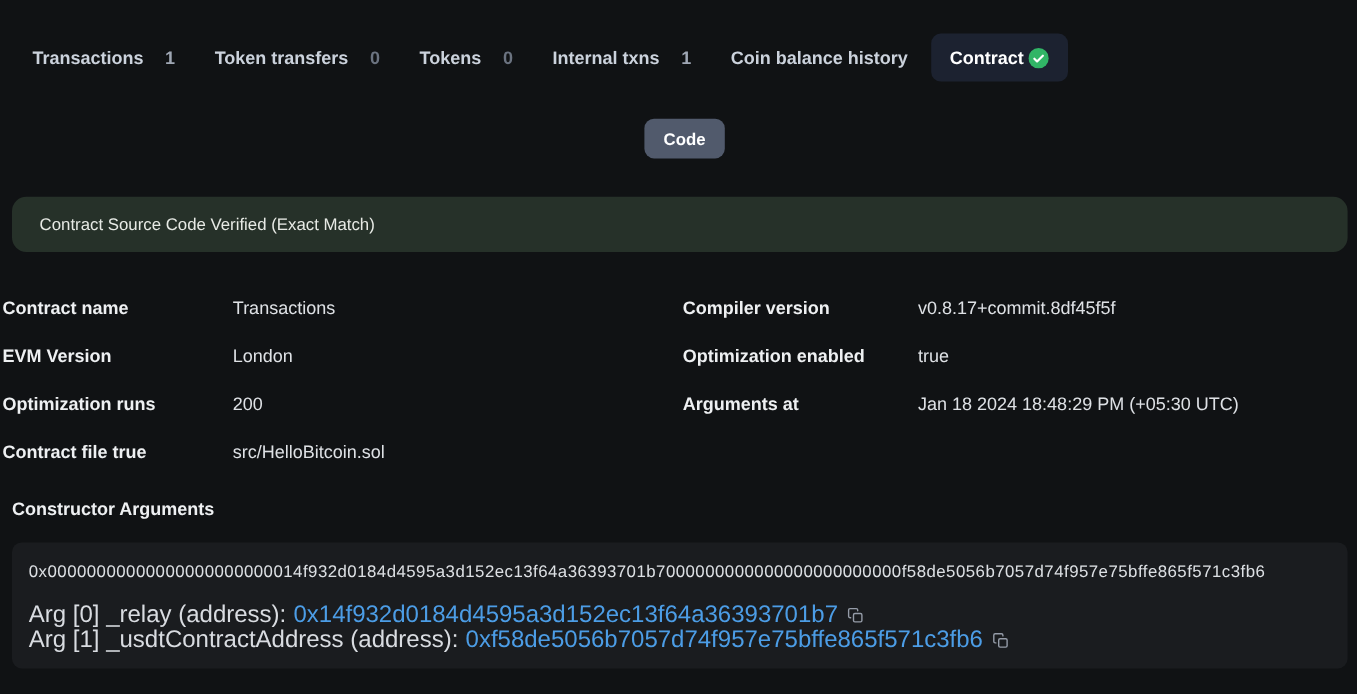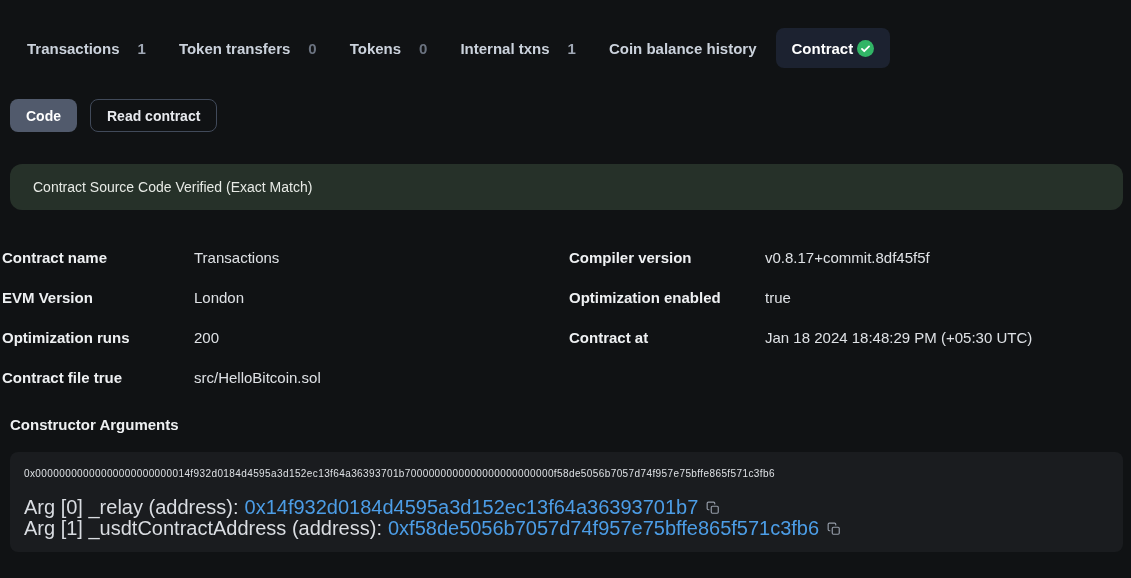--- a/index.html
+++ b/index.html
@@ -41,20 +41,21 @@
     font-weight: 700;
     gap: 4px;
   }
   
   .btn-row {
     display: flex;
     align-items: center;
     gap: 13px;
     padding-left: 10px;
     margin-top: 31px;
+    flex-direction: column;
   }
   .btn {
     height: 33px;
     border-radius: 8px;
     font-family: inherit;
     font-size: 14px;
     font-weight: 600;
     padding: 0 16px;
     cursor: pointer;
     white-space: nowrap;
@@ -100,21 +101,21 @@
     font-weight: 700;
     color: #eef0f2;
   }
   .args-box {
     margin: 19px 8px 0 10px;
     background: #1a1c1f;
     border-radius: 8px;
     padding: 16px 14px 13px 14px;
   }
   .raw-args {
-    font-size: 10px;
+    font-size: 14px;
     letter-spacing: 0.4px;
     color: #dde0e4;
     white-space: nowrap;
   }
   .args-list { margin-top: 18px; }
   .arg-line {
     display: flex;
     align-items: center;
     gap: 6px;
     font-size: 20px;
@@ -163,41 +164,40 @@
       <svg width="17" height="17" viewBox="0 0 24 24">
         <circle cx="12" cy="12" r="12" fill="#31b566"></circle>
         <path d="M7 12.6l3.2 3.2L17 9.1" stroke="#ffffff" stroke-width="2.6" fill="none" stroke-linecap="round" stroke-linejoin="round"></path>
       </svg>
     </span>
   </div>
 </nav>
 
 <div class="btn-row">
   <button class="btn solid">Code</button>
-  <button class="btn outline">Read contract</button>
 </div>
 
 <div class="banner">
   <span>Contract Source Code Verified (Exact Match)</span>
 </div>
 
 <div class="info-grid">
   <div class="label">Contract name</div>
   <div class="value">Transactions</div>
   <div class="label">Compiler version</div>
   <div class="value">v0.8.17+commit.8df45f5f</div>
 
   <div class="label">EVM Version</div>
   <div class="value">London</div>
   <div class="label">Optimization enabled</div>
   <div class="value">true</div>
 
   <div class="label">Optimization runs</div>
   <div class="value">200</div>
-  <div class="label">Contract at</div>
+  <div class="label">Arguments at</div>
   <div class="value">Jan 18 2024 18:48:29 PM (+05:30 UTC)</div>
 
   <div class="label">Contract file true</div>
   <div class="value">src/HelloBitcoin.sol</div>
   <div></div>
   <div></div>
 </div>
 
 <h3 class="args-heading">Constructor Arguments</h3>
 

